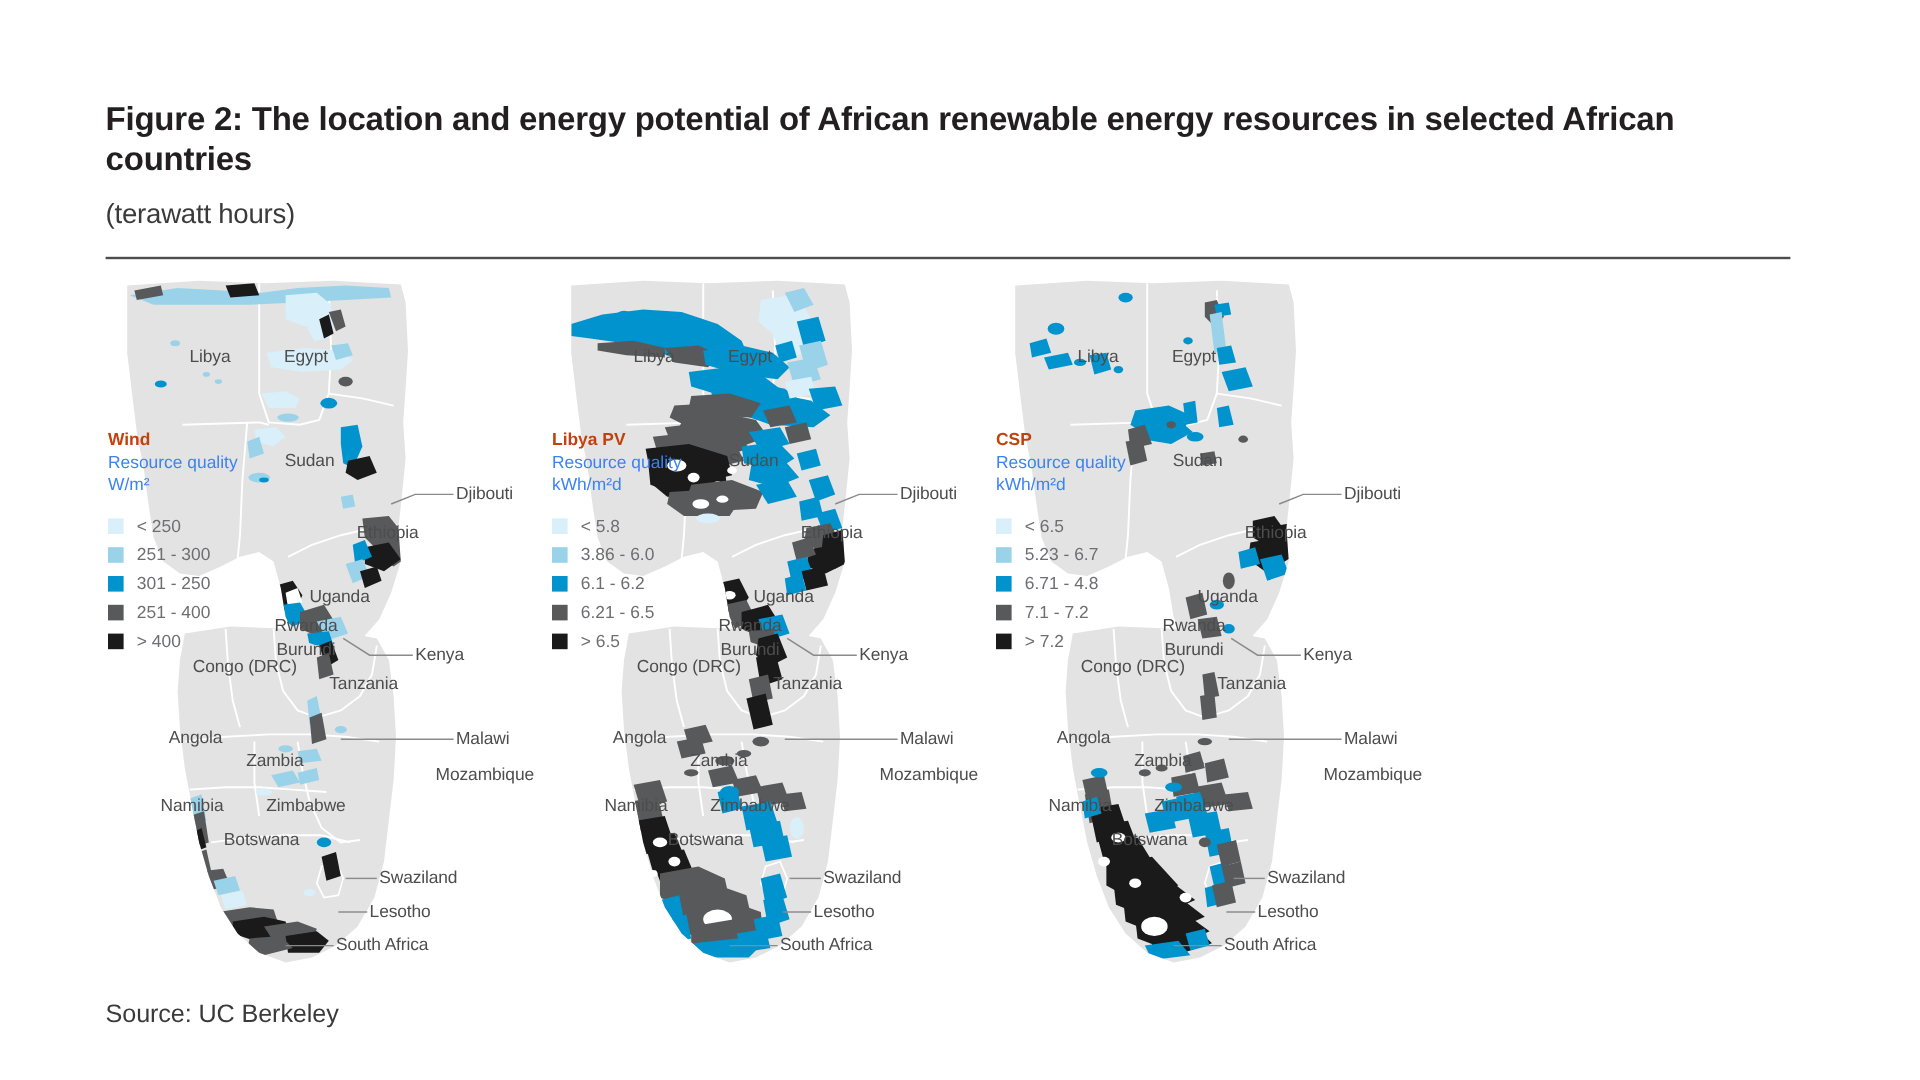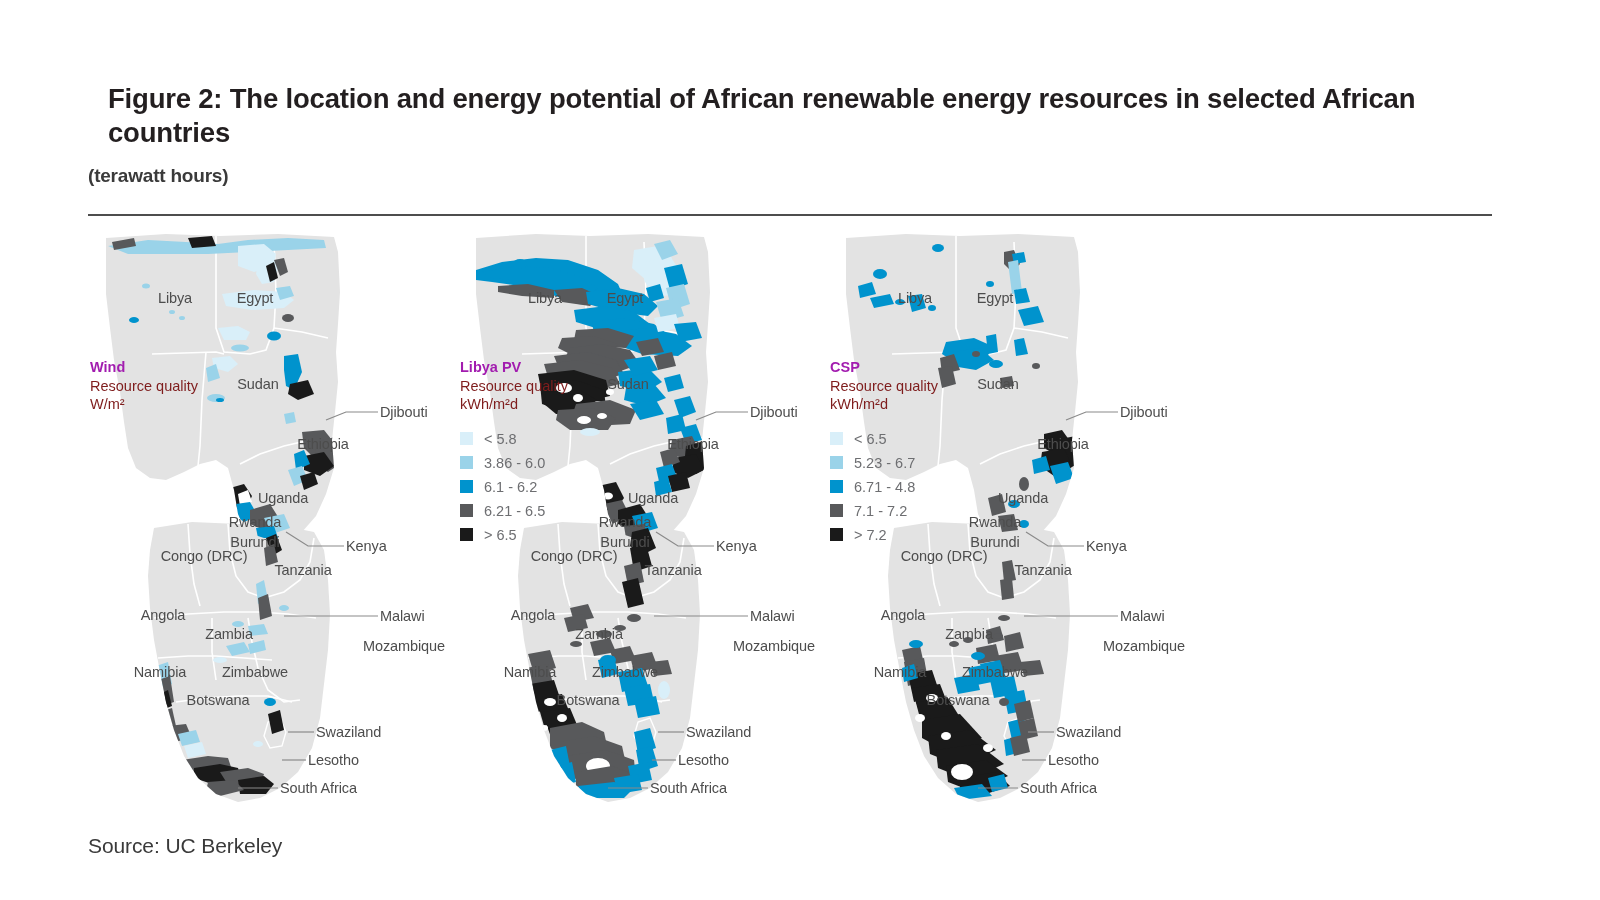--- a/index.html
+++ b/index.html
@@ -12,25 +12,25 @@
     position:relative;
   }
   .figure{
     position:absolute;
     left:88px; top:0; width:1404px; height:900px;
   }
   
   .title{
     position:absolute; left:0; top:82px; width:1404px;
     font-size:27.5px; font-weight:bold; line-height:1.22;
-    letter-spacing:-0.2px; color:#231f20;margin-left:20px;
+    letter-spacing:-0.2px; color:#231f20;
   }
   .subtitle{
     position:absolute; left:0; top:165px;
-    font-size:19px; font-weight:bold; color:#3a3a3a;
+    font-size:23px; font-weight:normal; color:#3a3a3a;
     letter-spacing:-0.2px;
   }
   .rule{
     position:absolute; left:0; top:214px; width:1404px; height:2px;
     background:#4d4d4d;
   }
   .source{
     position:absolute; left:0; top:834px;
     font-size:21px; color:#3a3a3a; letter-spacing:-0.1px;
   }
@@ -39,24 +39,24 @@
   .panel{ position:absolute; top:232px; width:420px; height:588px; }
   .panel-wind{ left:0px; }
   .panel-solar{ left:370px; }
   .panel-csp{ left:740px; }
 
   .map-svg{ position:absolute; left:0; top:0; width:420px; height:588px; }
 
   
   .legend{ position:absolute; left:2px; top:126px; width:180px; }
   .legend-title{
-    font-size:14.5px; font-weight:bold; color:#a21caf; line-height:1.28;
+    font-size:14.5px; font-weight:bold; color:#c2410c; line-height:1.28;
   }
   .legend-sub{
-    font-size:14.5px; color:#7f1d1d; line-height:1.28; white-space:pre-line;
+    font-size:14.5px; color:#3b82f6; line-height:1.28; white-space:pre-line;
   }
   .legend-items{ margin-top:13px; }
   .legend-row{
     display:flex; align-items:center; height:24px;
   }
   .swatch{ width:13px; height:13px; flex:0 0 13px; }
   .legend-label{
     margin-left:11px; font-size:14.5px; color:#6d6e71; white-space:nowrap;
   }
 
@@ -183,20 +183,42 @@
         <path d="M200,500 L222,500 L226,500"></path>
         <path d="M194,528 L216,528 L218,528"></path>
         <path d="M150,556 L184,556 L190,556"></path>
       </g>
     </svg>
 
     <div class="legend">
       <div class="legend-title">Wind</div>
       <div class="legend-sub">Resource quality
 W/m²</div>
+      <div class="legend-items">
+        <div class="legend-row">
+          <span class="swatch" style="background:#d9eff9"></span>
+          <span class="legend-label">&lt; 250</span>
+        </div>
+        <div class="legend-row">
+          <span class="swatch" style="background:#9ad3e9"></span>
+          <span class="legend-label">251 - 300</span>
+        </div>
+        <div class="legend-row">
+          <span class="swatch" style="background:#0093cd"></span>
+          <span class="legend-label">301 - 250</span>
+        </div>
+        <div class="legend-row">
+          <span class="swatch" style="background:#58595b"></span>
+          <span class="legend-label">251 - 400</span>
+        </div>
+        <div class="legend-row">
+          <span class="swatch" style="background:#1a1a1a"></span>
+          <span class="legend-label">&gt; 400</span>
+        </div>
+      </div>
     </div>
 
     <div class="lbl" style="left:87px;  top:66px;">Libya</div>
     <div class="lbl" style="left:167px; top:66px;">Egypt</div>
     <div class="lbl" style="left:170px; top:152px;">Sudan</div>
     <div class="lbl left" style="left:292px; top:180px;">Djibouti</div>
     <div class="lbl" style="left:235px; top:212px;">Ethiopia</div>
     <div class="lbl" style="left:195px; top:266px;">Uganda</div>
     <div class="lbl" style="left:167px; top:290px;">Rwanda</div>
     <div class="lbl" style="left:167px; top:310px;">Burundi</div>

